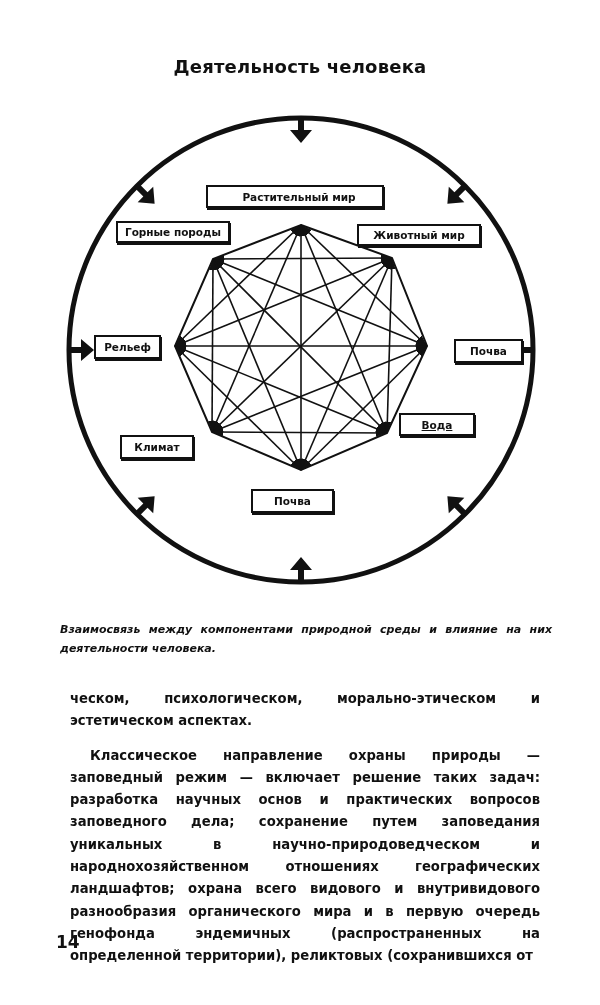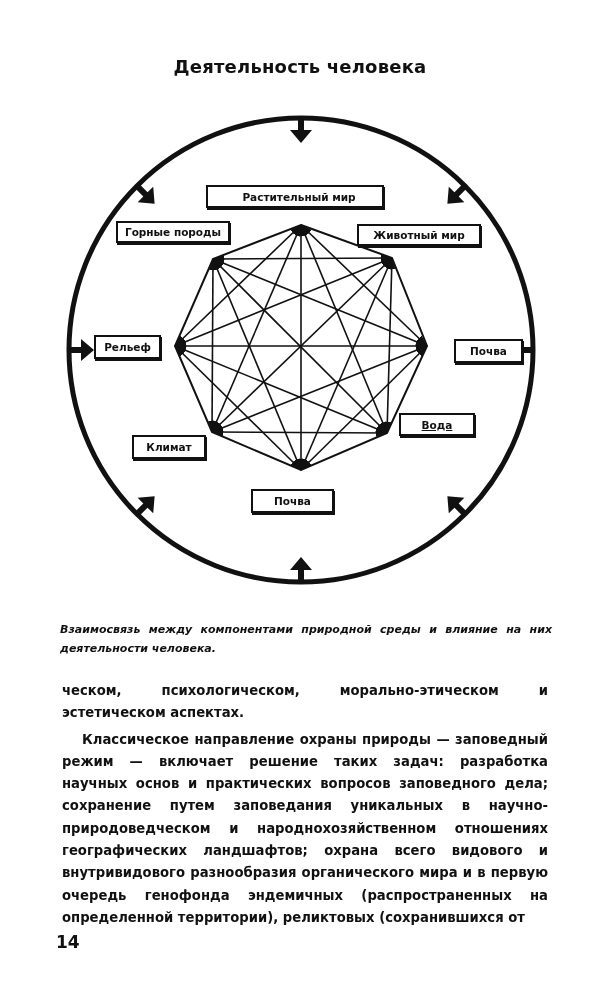--- a/index.html
+++ b/index.html
@@ -10,21 +10,21 @@
   .diagram { position: absolute; left: 0; top: 0; width: 600px; height: 600px; }
   .node-box { position: absolute; border: 2px solid #111; background: #fff;
               box-sizing: border-box; display: flex; align-items: center; justify-content: center;
               font-weight: bold; font-size: 10.5px; white-space: nowrap;
               box-shadow: 1px 2px 0 #111; }
   .caption { position: absolute; left: 60px; width: 492px; top: 620px; font-style: italic;
              font-weight: bold; font-size: 11px; line-height: 19px; text-align: justify;
              text-align-last: left; }
   .body-text { position: absolute; left: 58px; width: 494px; top: 676px; font-size: 13.2px;
                line-height: 22.3px; font-weight: bold; text-align: justify; }
-  .body-text p { margin: 4px; }
+  .body-text p { margin: 12px; }
   .body-text p.indent { text-indent: 20px; }
   .page-number { position: absolute; left: 56px; top: 932px; font-weight: bold; font-size: 17px; }
 </style>
 </head>
 <body>
 
 <div class="page-title">Деятельность человека</div>
 
 <svg class="diagram" viewBox="0 0 600 600" xmlns="http://www.w3.org/2000/svg">
   <defs>
@@ -102,21 +102,21 @@
 </div>
 <div class="node-box" style="left:357px;top:224px;width:124px;height:22px;">
   <span>Животный мир</span>
 </div>
 <div class="node-box" style="left:94px;top:335px;width:67px;height:24px;">
   <span>Рельеф</span>
 </div>
 <div class="node-box" style="left:429px;top:339px;width:69px;height:24px;margin-left:25px;">
   <span>Почва</span>
 </div>
-<div class="node-box" style="left:132px;top:435px;width:74px;height:24px;">
+<div class="node-box" style="left:120px;top:435px;width:74px;height:24px;">
   <span>Климат</span>
 </div>
 <div class="node-box" style="left:399px;top:413px;width:76px;height:23px;text-decoration:underline;">
   <span>Вода</span>
 </div>
 <div class="node-box" style="left:251px;top:489px;width:83px;height:24px;">
   <span>Почва</span>
 </div>
 
 <div class="caption">Взаимосвязь между компонентами природной среды и влияние на них деятельности человека.</div>

